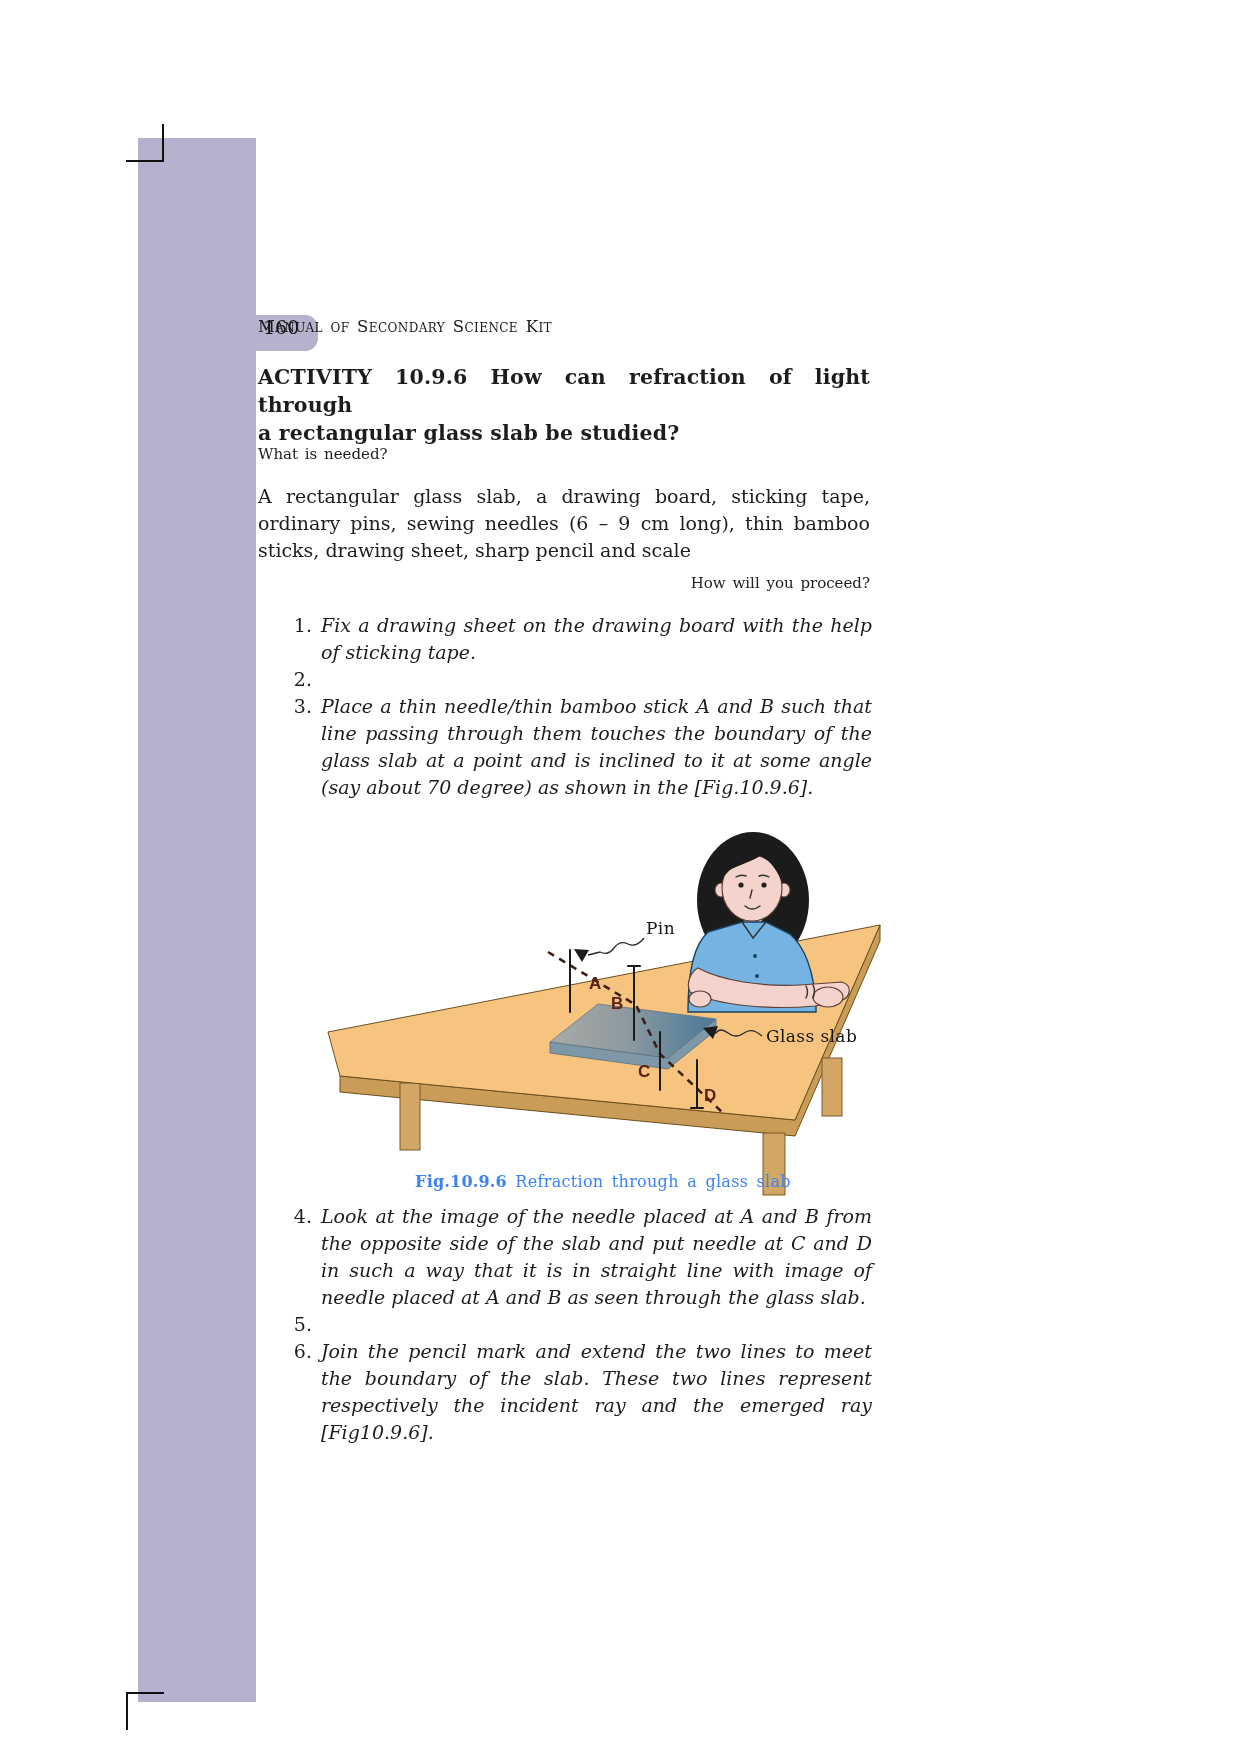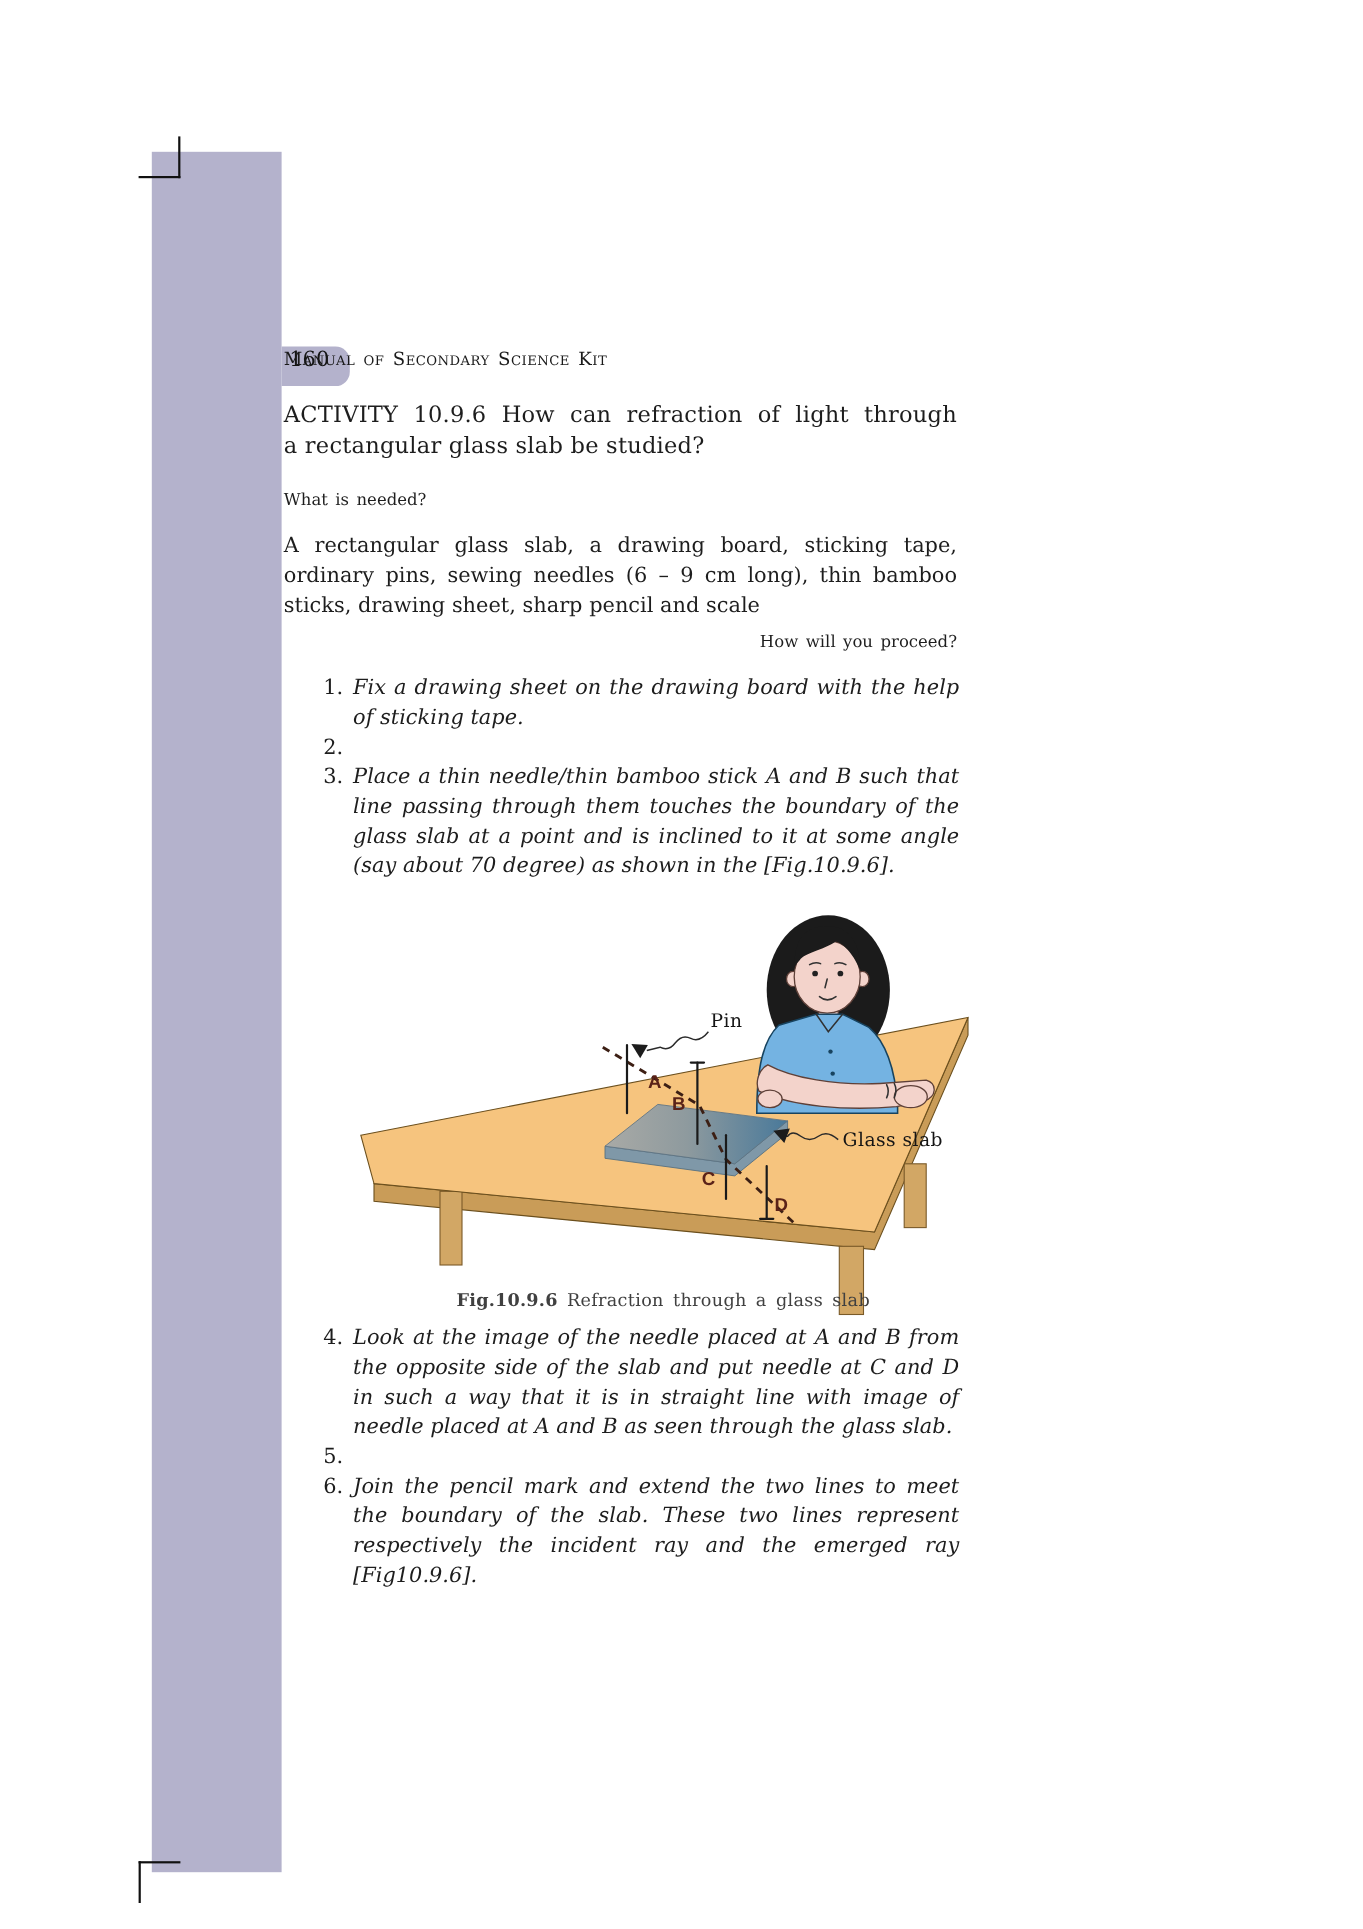--- a/index.html
+++ b/index.html
@@ -9,36 +9,36 @@
   }
   .sidebar{position:absolute;left:138px;top:138px;width:118px;height:1564px;background:var(--sidebar,#b4b2cc);}
   .corner-mark-top{position:absolute;left:126px;top:124px;width:36px;height:36px;
     border-right:2.5px solid #111;border-bottom:2.5px solid #111;}
   .corner-mark-bottom{position:absolute;left:126px;top:1692px;width:36px;height:36px;
     border-left:2.5px solid #111;border-top:2.5px solid #111;}
   .page-tab{position:absolute;left:256px;top:315px;width:62px;height:36px;background:var(--sidebar,#b4b2cc);
     border-radius:0 13px 13px 0;font-size:19px;line-height:25px;padding-left:7px;box-sizing:border-box;color:#141414;}
   .running-header{position:absolute;left:258px;top:317px;width:610px;text-align:left;
     font-variant:small-caps;font-size:16.5px;letter-spacing:.4px;word-spacing:2px;color:#1a1a1a;}
-  .activity-title{position:absolute;left:258px;top:363px;width:612px;font-weight:normal;
+  .activity-title{position:absolute;left:258px;top:363px;width:612px;font-weight:bold;
     font-size:20.5px;line-height:28px;letter-spacing:.2px;}
   .activity-title .l1{text-align:justify;text-align-last:justify;}
   .section-heading{position:absolute;left:258px;width:612px;font-weight:normal;font-size:15px;word-spacing:2px;}
   .h-needed{top:445px;}
   .h-proceed{top:574px;text-align:right;}
   .body-para{position:absolute;left:258px;top:483px;width:612px;font-size:19px;line-height:27px;text-align:justify;}
   .steps{position:absolute;left:258px;width:614px;font-size:19px;line-height:27px;}
   .steps-1{top:612px;}
   .steps-2{top:1203px;}
   .step{display:flex;}
   .step .num{width:63px;min-width:63px;text-align:right;padding-right:9px;box-sizing:border-box;}
   .step .txt{flex:1;text-align:justify;font-style:italic;}
   .figure-svg{position:absolute;left:320px;top:830px;}
   .fig-caption{position:absolute;left:258px;top:1172px;width:612px;text-align:center;padding-left:78px;box-sizing:border-box;
-    font-size:16px;letter-spacing:.3px;word-spacing:3px;color:#404040;}
+    font-size:16px;letter-spacing:.3px;word-spacing:3px;color:#3b82f6;}
   .fig-caption .ref{font-weight:bold;letter-spacing:.2px;}
   
   .tbl-top{fill:var(--table-top,#f6c47e);stroke:#6b4f1d;stroke-width:1;}
   .tbl-band{fill:var(--table-edge,#c99c58);stroke:#6b4f1d;stroke-width:1;}
   .tbl-leg{fill:#d2a765;stroke:#7a5a28;stroke-width:1;}
   .slab-band{fill:#7f98a8;stroke:#55707f;stroke-width:.8;}
   .slab-top{fill:url(#slabGrad);stroke:#5d7485;stroke-width:.8;}
   .stop-l{stop-color:var(--slab-left,#a9aaa6);}
   .stop-m{stop-color:#8e9a9e;}
   .stop-r{stop-color:var(--slab-right,#49799a);}

